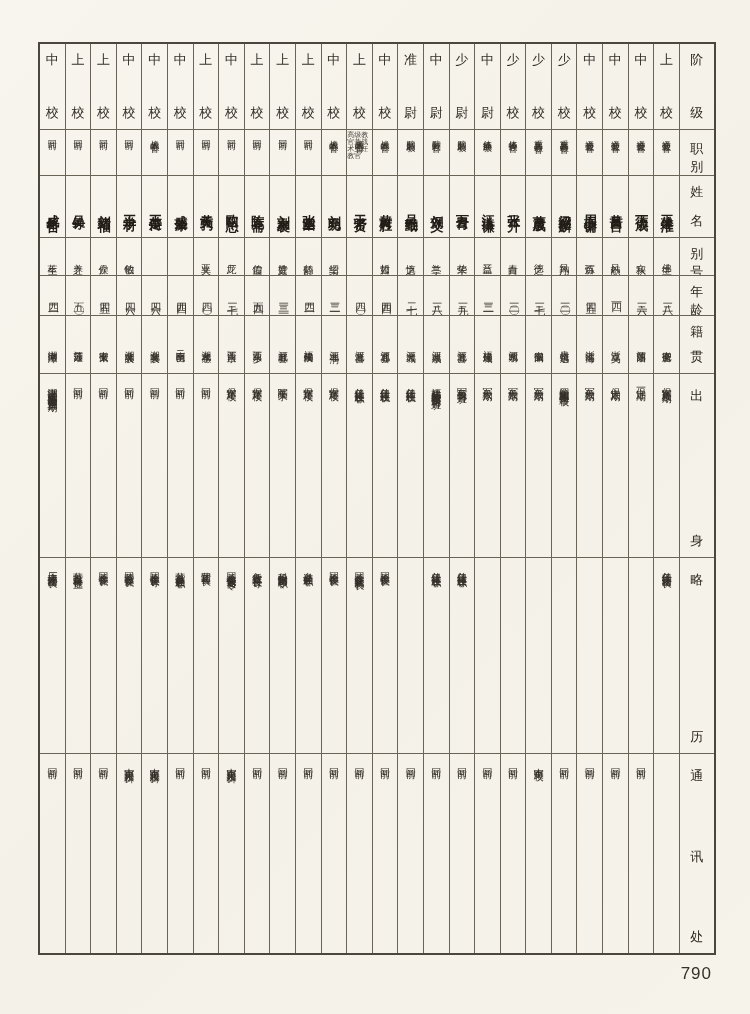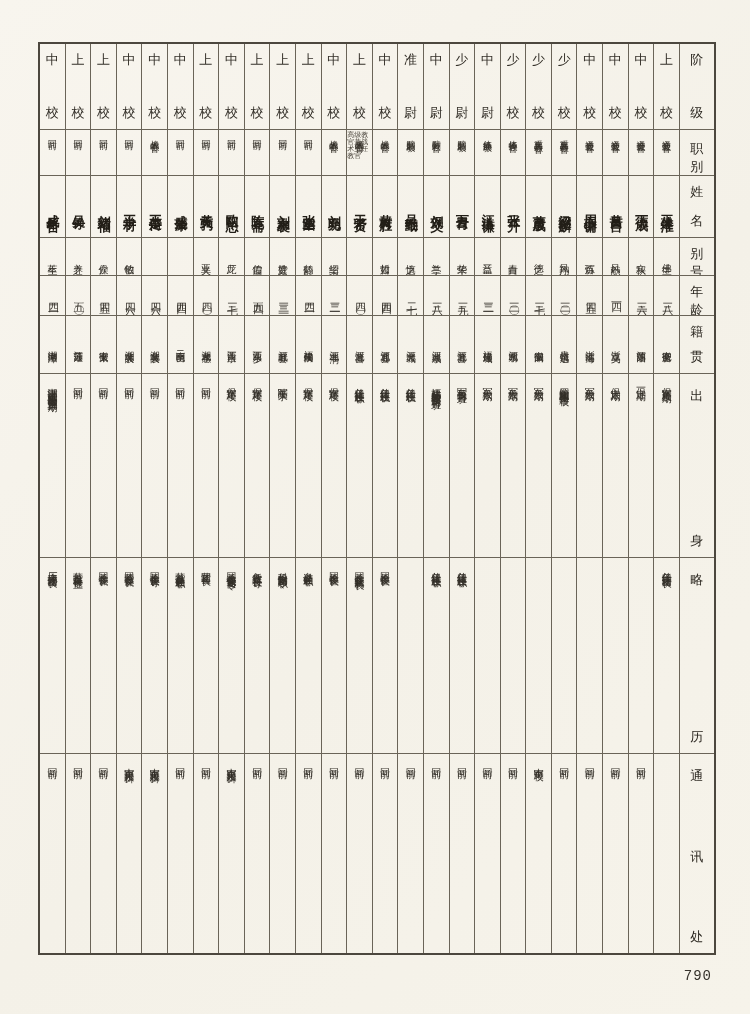--- a/index.html
+++ b/index.html
@@ -59,22 +59,22 @@
   .f-background{font-size:10px;}
   .f-history{font-size:10px;}
   .f-contact{font-size:10px;}
   .f-header{font-size:13px;color:#2b2720;}
   .duty-note{
     position:absolute;right:1px;top:2px;font-size:7px;line-height:1;
     letter-spacing:0;color:#4a453c;
   }
   .page-num{
     position:absolute;right:38px;bottom:30px;
-    font-size:14px;letter-spacing:1px;color:#36322b;
-    font-family:Liberation Mono, monospace;
+    font-size:17px;letter-spacing:1px;color:#36322b;
+    font-family:Liberation Sans, sans-serif;
   }
 </style>
 </head>
 <body>
 
 <div class="sheet">
   <div class="table">
       <div class="col person-col">
         <div class="cell h-rank">
           <div class="spread f-rank">

